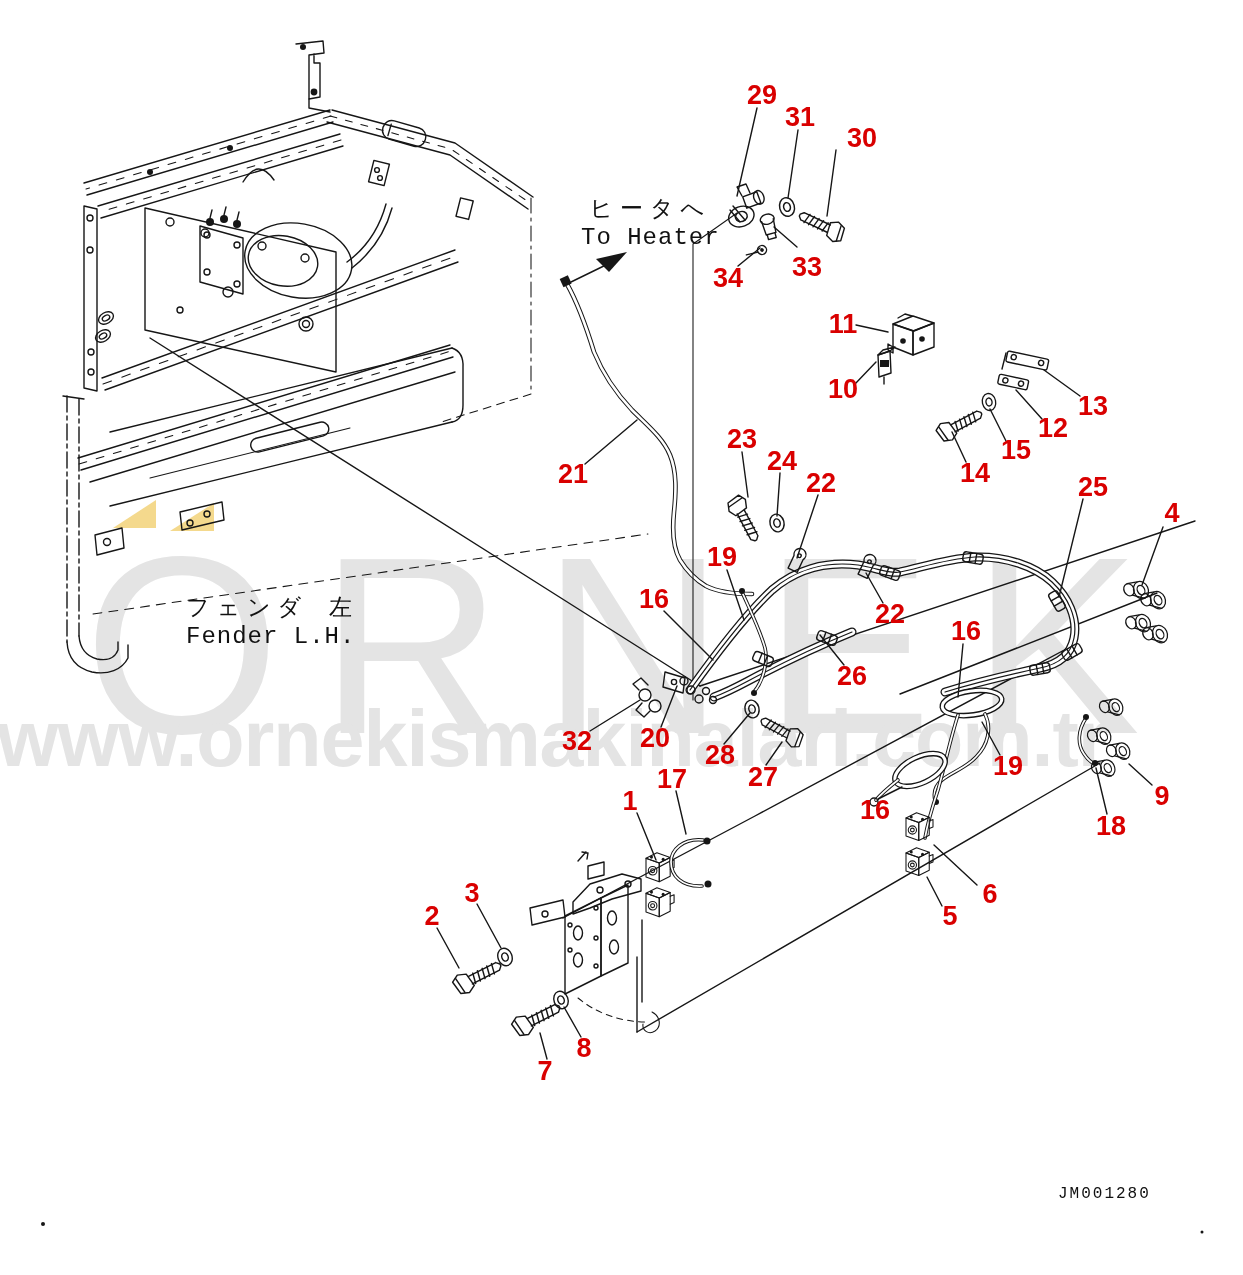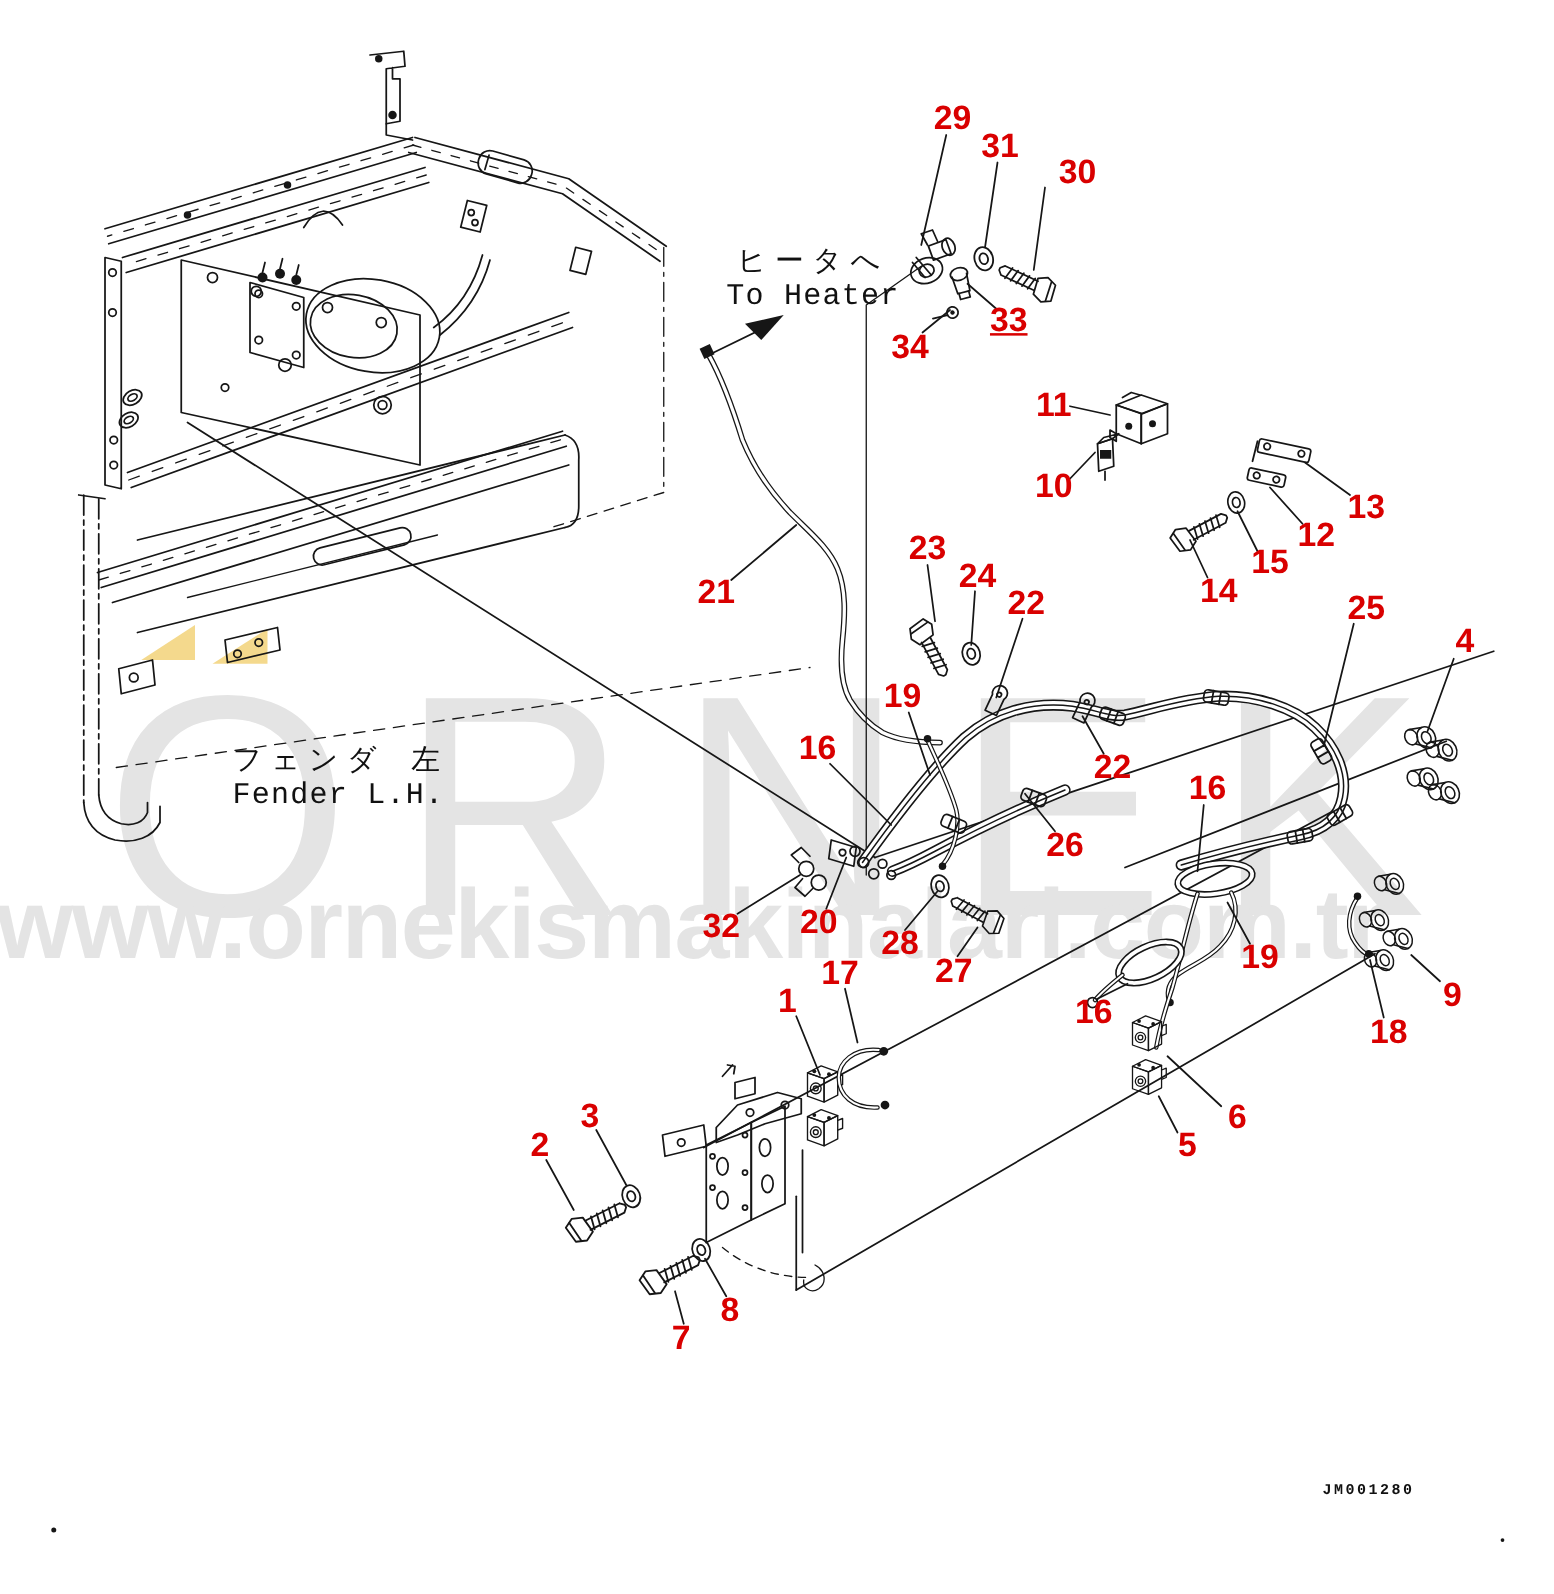--- a/index.html
+++ b/index.html
@@ -35,21 +35,21 @@
   svg.art .l-out{stroke-width:5.6;}
   svg.art .l-in{stroke:#fff;stroke-width:3;}
   svg.art .hl{fill:var(--hl,#f4d98d);stroke:none;}
   
   .note{
     position:absolute;z-index:3;color:#111;
     font-family:"Liberation Mono",monospace;white-space:nowrap;
   }
   .note .jp{font-size:23px;letter-spacing:7px;}
   .note .en{font-size:24px;letter-spacing:1px;}
-  #drawingNo{font-size:12px;font-weight:700;letter-spacing:2px;}
+  #drawingNo{font-size:16px;font-weight:400;letter-spacing:2px;}
   
   .callout{
     position:absolute;z-index:4;transform:translate(-50%,-50%);
     color:var(--red,#d90000);font-weight:700;font-size:27px;line-height:1;
     font-family:"Liberation Sans",sans-serif;white-space:nowrap;user-select:none;
   }
 </style>
 </head>
 <body>
 
@@ -455,21 +455,21 @@
   <div class="note" style="left:186px;top:592px;">
     <div class="jp">フェンダ 左</div>
     <div class="en">Fender L.H.</div>
   </div>
   <div class="note" id="drawingNo" style="left:1058px;top:1185px;">JM001280</div>
 
   <div id="callouts">
       <span class="callout" style="left: 762px; top: 95px;">29</span>
       <span class="callout" style="left: 800px; top: 117px;">31</span>
       <span class="callout" style="left: 840px; top: 138px; margin-left: 22px;">30</span>
-      <span class="callout" style="left: 807px; top: 256px; text-decoration: underline;">33</span>
+      <span class="callout" style="left: 807px; top: 267px;">33</span>
       <span class="callout" style="left: 728px; top: 278px;">34</span>
       <span class="callout" style="left: 573px; top: 474px; text-align: right;">21</span>
       <span class="callout" style="left: 843px; top: 324px;">11</span>
       <span class="callout" style="left: 843px; top: 389px;">10</span>
       <span class="callout" style="left: 1093px; top: 406px;">13</span>
       <span class="callout" style="left: 1053px; top: 428px;">12</span>
       <span class="callout" style="left: 1016px; top: 450px;">15</span>
       <span class="callout" style="left: 975px; top: 473px;">14</span>
       <span class="callout" style="left: 742px; top: 439px;">23</span>
       <span class="callout" style="left: 782px; top: 461px;">24</span>

